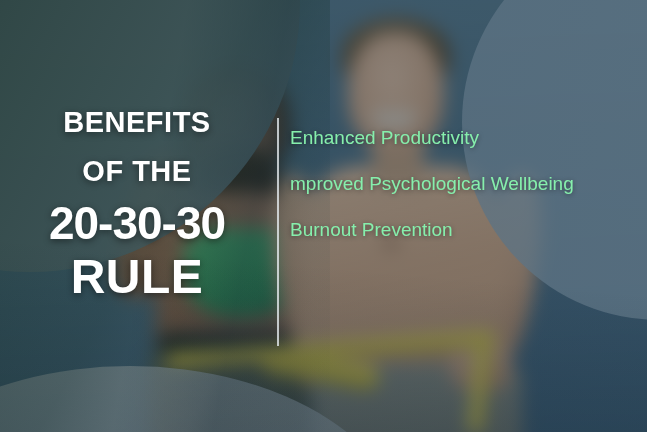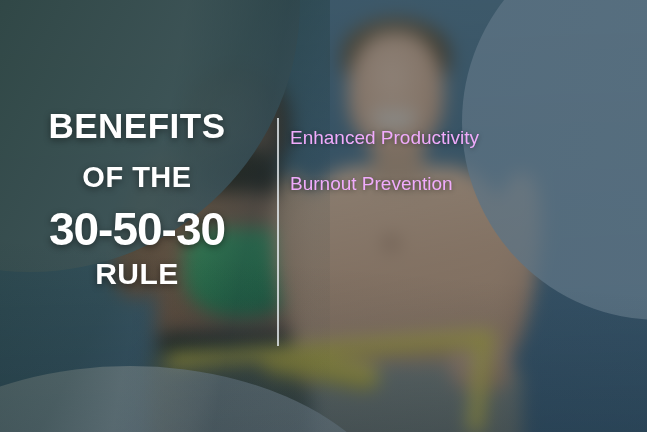--- a/index.html
+++ b/index.html
@@ -260,39 +260,39 @@
     position: absolute;
     left: 6px; top: 108px;
     width: 262px;
     text-align: center;
     color: #ffffff;
     font-weight: bold;
     line-height: 1.02;
     text-shadow: 0 2px 7px rgba(0,0,0,0.45);
     letter-spacing: .5px;
   }
-  .headline .l1 { font-size: 35px; display: block; }
+  .headline .l1 { font-size: 29px; display: block; }
   .headline .l2 { font-size: 29px; display: block; margin-top: 19px; }
   .headline .l3 { font-size: 46px; display: block; margin-top: 14px; letter-spacing: -1px; }
-  .headline .l4 { font-size: 30px; display: block; margin-top: 6px; }
+  .headline .l4 { font-size: 48px; display: block; margin-top: 6px; }
 
   .divider {
     position: absolute;
     left: 277px; top: 118px;
     width: 2px; height: 228px;
     background: rgba(232,238,242,0.78);
   }
 
   .benefit-list {
     position: absolute;
     left: 290px; top: 128px;
     width: 350px;
   }
   .benefit {
-    color: #f0abfc;
+    color: #86efac;
     font-size: 19px;
     line-height: 1;
     margin-bottom: 27px;
     text-shadow: 0 1px 5px rgba(0,0,0,0.42);
     white-space: nowrap;
   }
   .benefit:last-child { margin-bottom: 0; }
 </style>
 </head>
 <body>
@@ -334,25 +334,26 @@
 
   <div class="veil-right"></div>
   <div class="veil-left"></div>
   <div class="veil-bottom"></div>
 
   <div class="content">
 
     <div class="headline">
       <span class="l1">BENEFITS</span>
       <span class="l2">OF THE</span>
-      <span class="l3">30-50-30</span>
+      <span class="l3">20-30-30</span>
       <span class="l4">RULE</span>
     </div>
 
     <div class="divider"></div>
 
     <div class="benefit-list">
       <div class="benefit">Enhanced Productivity</div>
+      <div class="benefit">mproved Psychological Wellbeing</div>
       <div class="benefit">Burnout Prevention</div>
     </div>
 
   </div>
 </div>
 
 </body></html>

